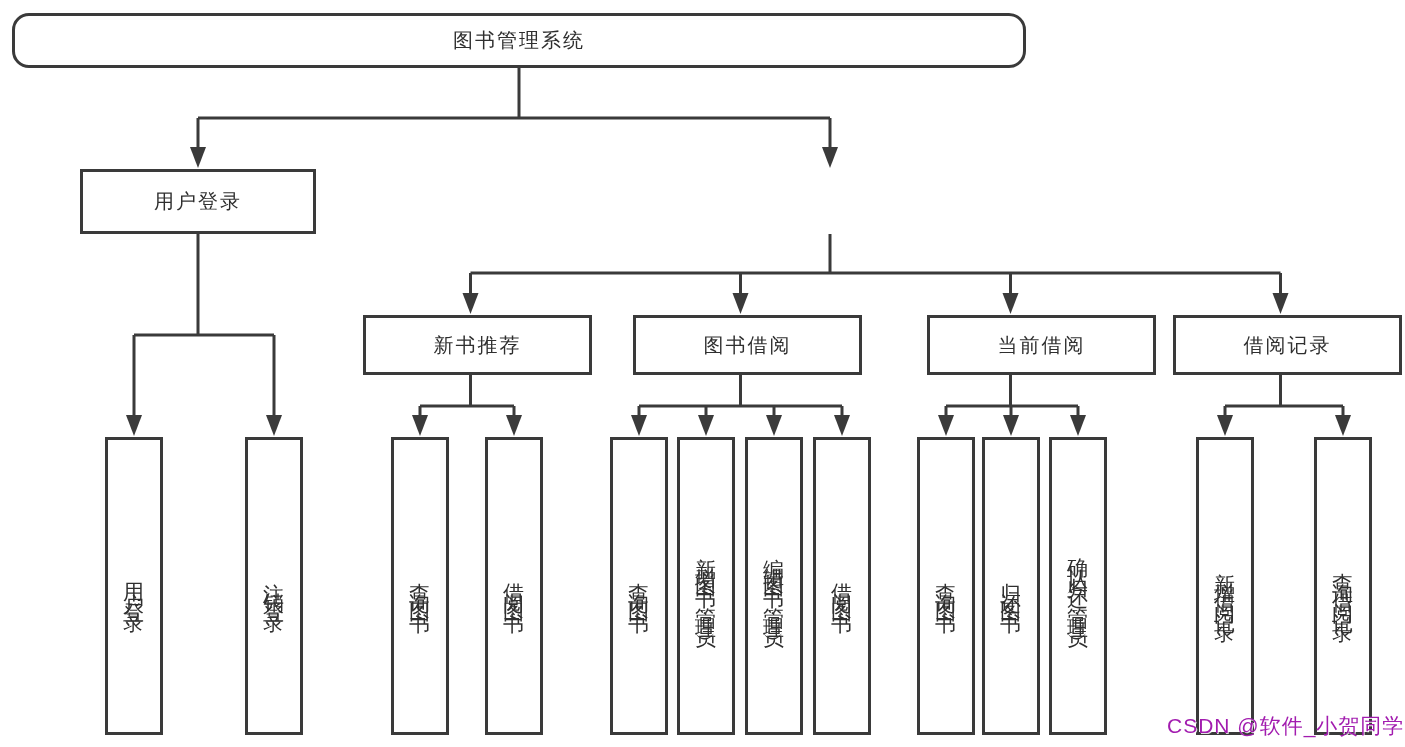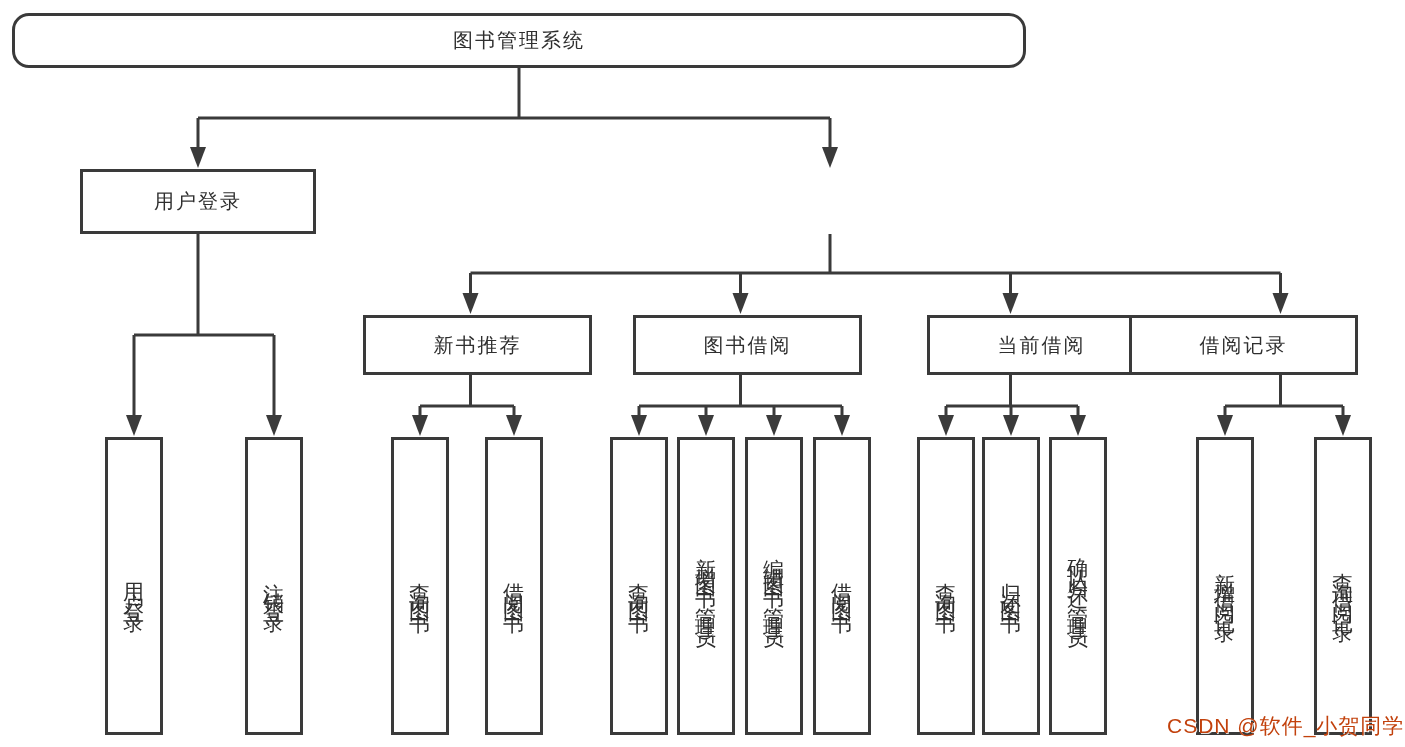--- a/index.html
+++ b/index.html
@@ -8,21 +8,21 @@
   svg.connectors { position:absolute; left:0; top:0; width:1405px; height:747px; }
   .box { position:absolute; box-sizing:border-box; background:#ffffff; border:3px solid #3a3a3a;
          display:flex; align-items:center; justify-content:center; color:#2f2f2f; }
   .h-label { font-size:20px; letter-spacing:2px; white-space:nowrap; }
   .root-box { left:12px;  top:13px;  width:1014px; height:55px;border-radius:17px; }
   .l2-box   { top:169px;  width:236px; height:65px; }
   .l3-box   { top:315px;  width:229px; height:60px; }
   .leaf     { top:437px;  width:58px;  height:298px; }
   .vtext { writing-mode:vertical-rl; text-orientation:mixed; font-size:21px;
            letter-spacing:10px; line-height:1; color:#2f2f2f; }
-  .watermark { position:absolute; left:1167px; top:712px; font-size:21px; color:#c2410c;
+  .watermark { position:absolute; left:1167px; top:712px; font-size:21px; color:#a21caf;
                letter-spacing:1px; white-space:nowrap; z-index:5;
                text-shadow:1px 1px 0 rgba(255,255,255,0.85); }
 </style>
 </head>
 <body>
 
 <div class="canvas">
 
   <svg class="connectors" viewBox="0 0 1405 747" xmlns="http://www.w3.org/2000/svg">
     <g stroke="#3a3a3a" stroke-width="3" fill="none">
@@ -74,21 +74,21 @@
 
   <div class="box l3-box" style="left:363px;">
     <span class="h-label">新书推荐</span>
   </div>
   <div class="box l3-box" style="left:633px;">
     <span class="h-label">图书借阅</span>
   </div>
   <div class="box l3-box" style="left:903px;margin-left:24px;">
     <span class="h-label">当前借阅</span>
   </div>
-  <div class="box l3-box" style="left:1129px;">
+  <div class="box l3-box" style="left:1173px;">
     <span class="h-label">借阅记录</span>
   </div>
 
   <div class="box leaf" style="left:105px;">
     <span class="vtext">用户登录</span>
   </div>
   <div class="box leaf" style="left:245px;">
     <span class="vtext">注销登录</span>
   </div>
 

